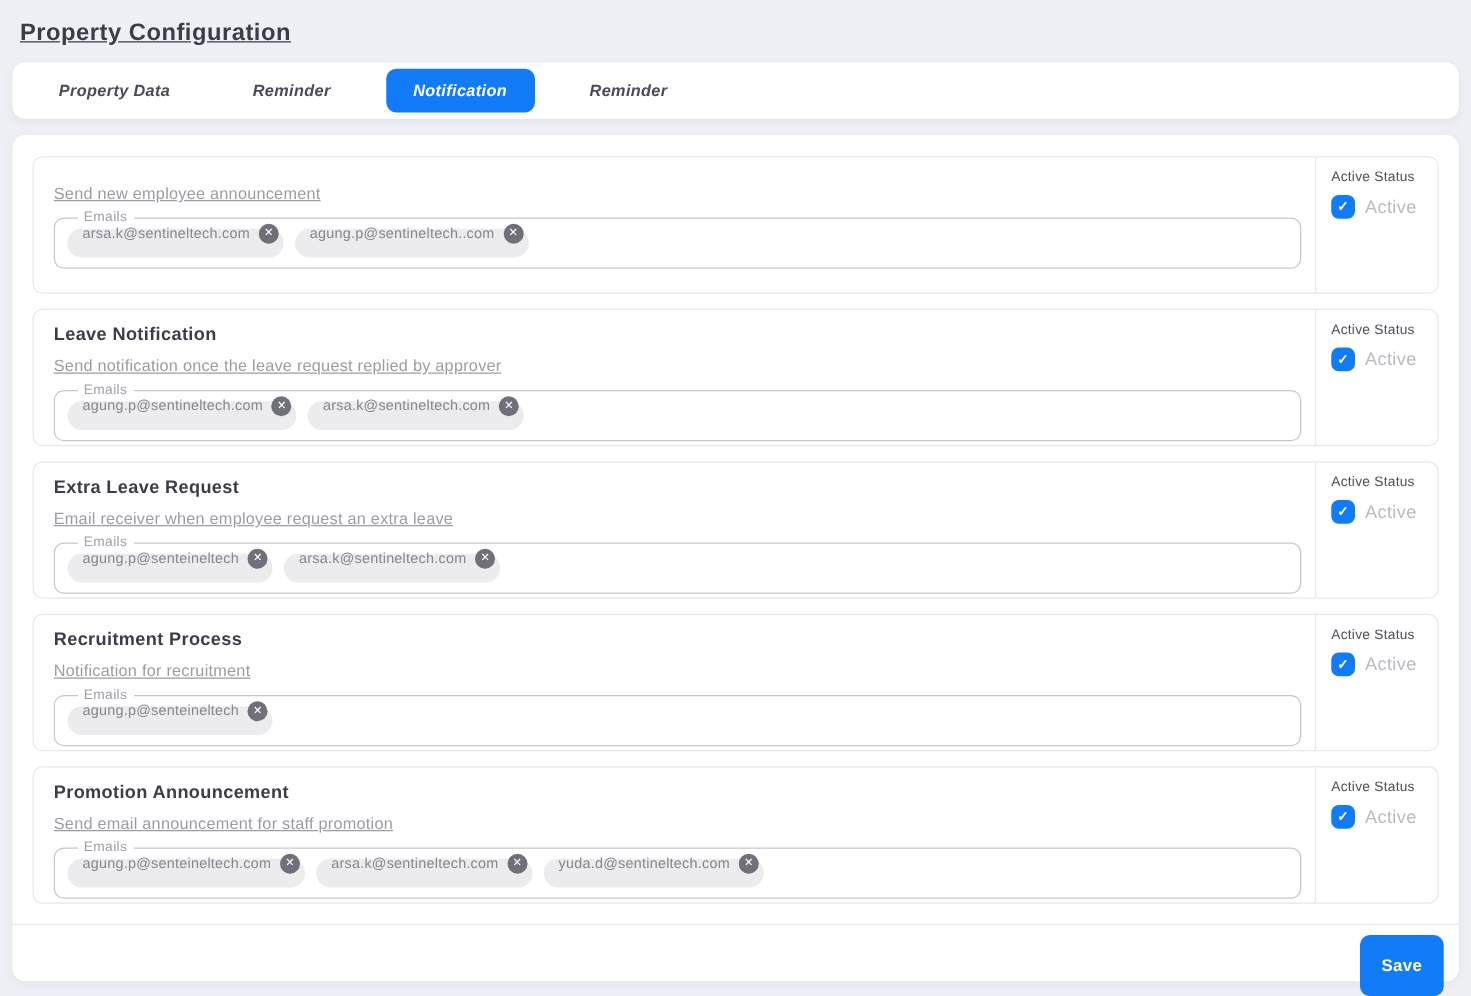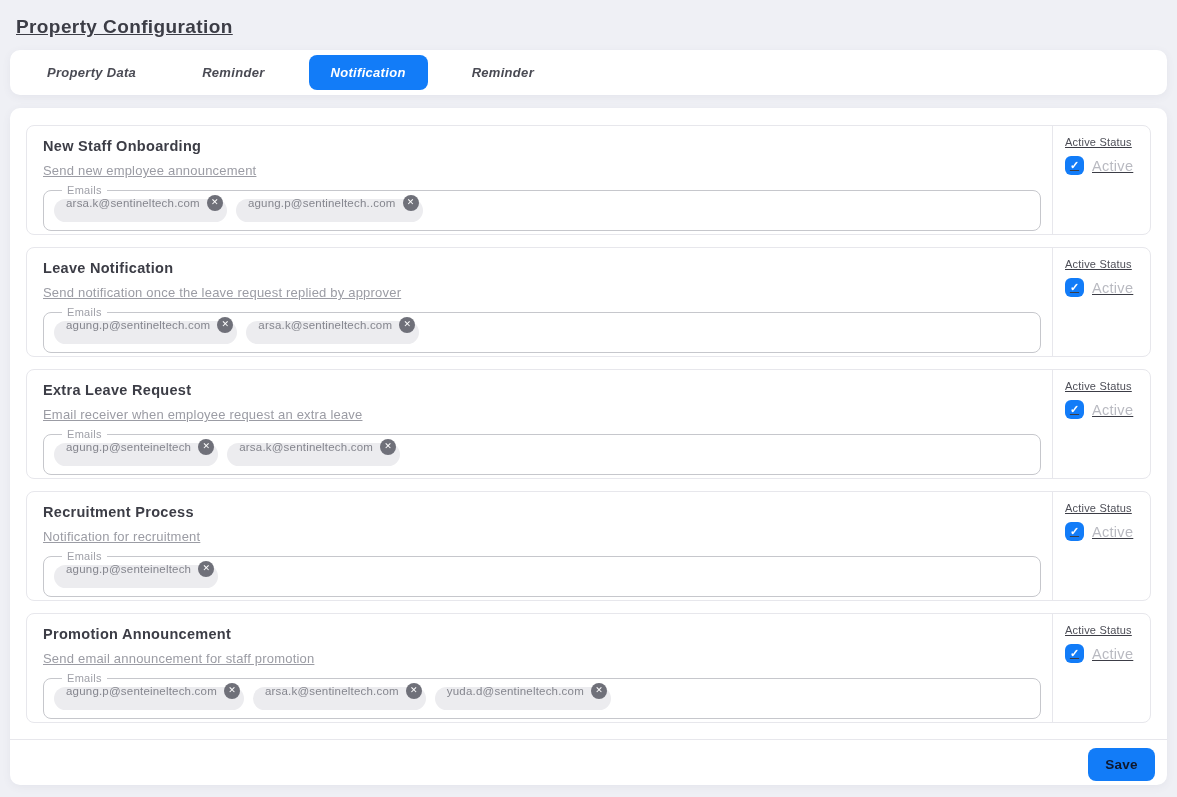--- a/index.html
+++ b/index.html
@@ -55,38 +55,37 @@
   }
   .chip-label { font-size:11.5px; color:#85868e; letter-spacing:.2px; white-space:nowrap; }
   .chip-x {
     width:16px; height:16px; border-radius:50%; background:#6f7079; color:#fff;
     font-size:9px; line-height:1; display:flex; align-items:center; justify-content:center;
     cursor:pointer; flex:0 0 auto;
   }
   .section-right {
     width:98px; flex:0 0 98px; border-left:1px solid #e7e7ec;
     padding:10px 6px 0 12px;
-    text-decoration:underline;
   }
   .active-status-label { font-size:11px; color:#4e4f58; letter-spacing:.2px; white-space:nowrap; }
   .status-row { display:flex; align-items:center; gap:8px; margin-top:8px; }
   .checkbox {
     width:19px; height:19px; border-radius:6px; background:var(--accent);
     color:#fff; font-size:11px; font-weight:bold;
     display:flex; align-items:center; justify-content:center; cursor:pointer;
     flex:0 0 auto;
   }
   .active-label { font-size:14.5px; color:#b9bac1; letter-spacing:.3px; }
   .panel-footer {
     border-top:1px solid #e7e7ec; margin:16px -16px 0;
     padding:8px 12px 0; display:flex; justify-content:flex-end;
   }
   .save-btn {
-    background:var(--accent); color:#0f172a; border:none; border-radius:8px;
-    width:67px; height:33px; font-size:13.5px; font-weight:bold;
+    background:var(--accent); color:#fef9c3; border:none; border-radius:8px;
+    width:67px; height:49px; font-size:13.5px; font-weight:bold;
     font-family:"Liberation Sans", sans-serif; letter-spacing:.3px; cursor:pointer;
   }
 </style>
 </head>
 <body style="background: rgb(239, 240, 245);">
 
 <h1 class="page-title">Property Configuration</h1>
 
 <nav class="tab-bar">
   <div class="tab">Property Data</div>
@@ -95,21 +94,20 @@
 
   <div class="tab active">Notification</div>
 
   <div class="tab">Reminder</div>
 </nav>
 
 <main class="main-panel">
   <div class="sections">
   <section class="section-card">
     <div class="section-left">
-      <div class="section-title">New Staff Onboarding</div>
       <div class="section-desc">Send new employee announcement</div>
       <fieldset class="emails-fieldset">
         <legend>Emails</legend>
         <div class="chips">
   <span class="chip">
     <span class="chip-label">arsa.k@sentineltech.com</span>
     <span class="chip-x">✕</span>
   </span>
 
   <span class="chip">

